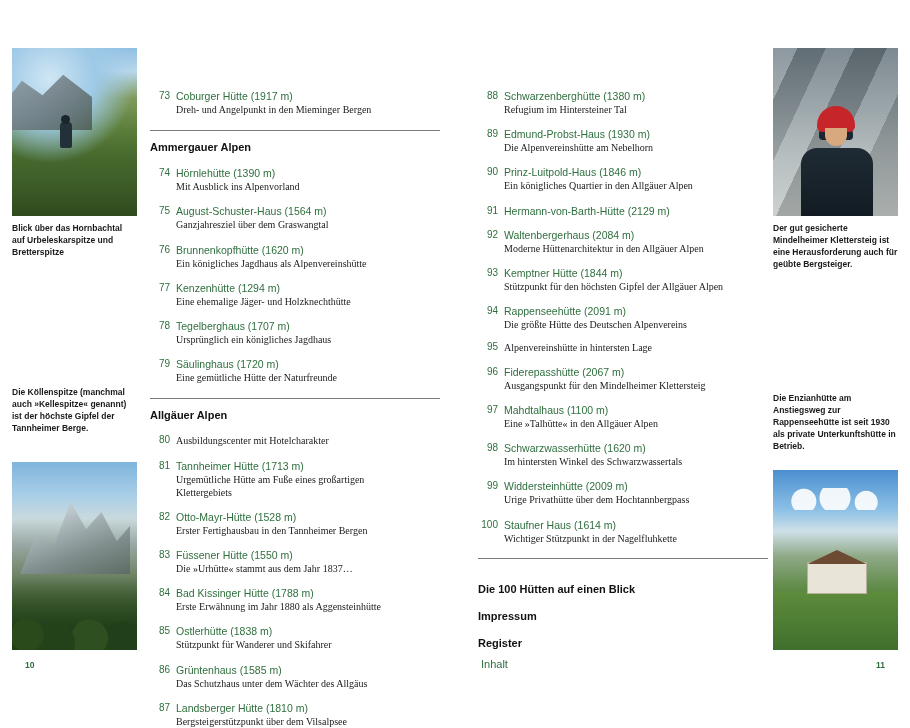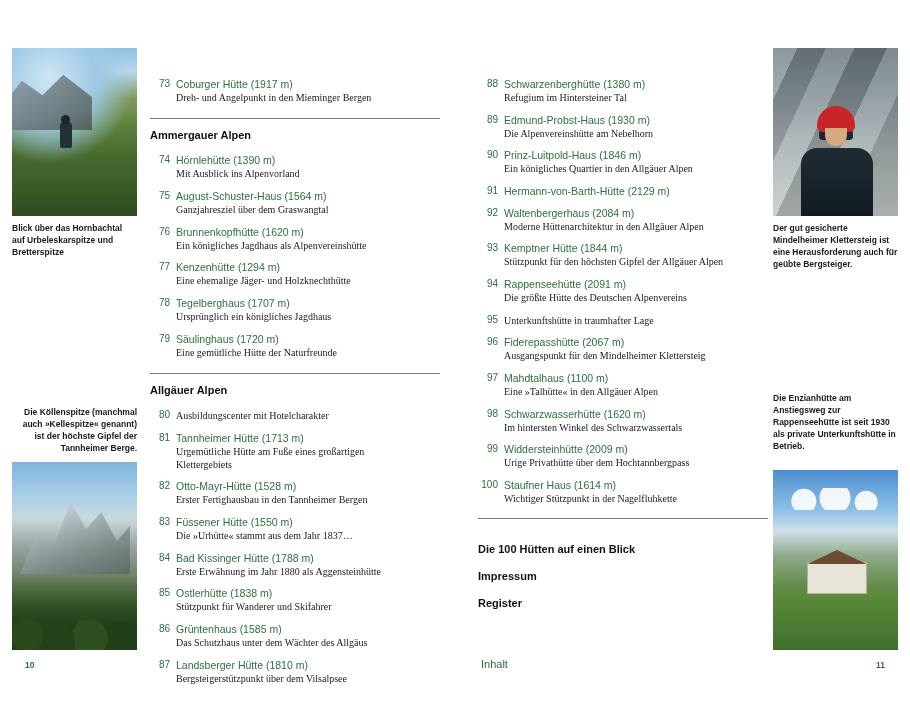--- a/index.html
+++ b/index.html
@@ -68,21 +68,21 @@
   }
   #photo-koellenspitze .trees {
     position: absolute; left: 0; bottom: 0; width: 125px; height: 74px;
     background:
       radial-gradient(circle at 12% 80%, #2b4a1c 0 16px, rgba(0,0,0,0) 17px),
       radial-gradient(circle at 34% 90%, #24421a 0 20px, rgba(0,0,0,0) 21px),
       radial-gradient(circle at 62% 84%, #2e5020 0 18px, rgba(0,0,0,0) 19px),
       radial-gradient(circle at 88% 92%, #21401a 0 22px, rgba(0,0,0,0) 23px),
       linear-gradient(180deg, rgba(34,64,26,0) 0%, #21401a 70%);
   }
-  .cap-koellenspitze { left: 12px; top: 406px; width: 125px; text-align: right; }
+  .cap-koellenspitze { left: 12px; top: 386px; width: 125px; text-align: left; }
 
   #photo-mindelheimer {
     left: 773px; top: 48px; width: 125px; height: 168px;
     background: linear-gradient(180deg, #6e7c84 0%, #8a969b 30%, #a9b2b4 60%, #c6ccca 100%);
   }
   #photo-mindelheimer .rockface {
     position: absolute; inset: 0;
     background:
       linear-gradient(115deg, rgba(255,255,255,.22) 0 12%, rgba(0,0,0,.12) 12% 26%, rgba(255,255,255,.12) 26% 40%, rgba(0,0,0,.18) 40% 56%, rgba(255,255,255,.10) 56% 72%, rgba(0,0,0,.14) 72% 100%);
   }
@@ -151,20 +151,21 @@
     font-family: "Liberation Sans", sans-serif;
     font-size: 10px;
     color: #2f6f3e;
   }
   .entry .title {
     font-family: "Liberation Sans", sans-serif;
     font-size: 10.5px;
     color: #2f6f3e;
     display: block;
     padding-right: 34px;
+    margin-top: 12px;
   }
   .entry .subtitle {
     font-family: "Liberation Serif", serif;
     font-size: 10px;
     line-height: 1.32;
     color: #1a1a1a;
     display: block;
     padding-right: 34px;
     margin-top: 1px;
   }
@@ -409,21 +410,21 @@
         <span class="page">258</span>
       </div>
       <div class="entry">
         <span class="num">94</span>
         <span class="title">Rappenseehütte (2091 m)</span>
         <span class="subtitle">Die größte Hütte des Deutschen Alpenvereins</span>
         <span class="page">262</span>
       </div>
       <div class="entry">
         <span class="num">95</span>
-        <span class="subtitle">Unterkunftshütte in traumhafter Lage</span>
+        <span class="subtitle">Alpenvereinshütte in hintersten Lage</span>
         <span class="page">264</span>
       </div>
       <div class="entry">
         <span class="num">96</span>
         <span class="title">Fiderepasshütte (2067 m)</span>
         <span class="subtitle">Ausgangspunkt für den Mindelheimer Klettersteig</span>
         <span class="page">268</span>
       </div>
       <div class="entry">
         <span class="num">97</span>

